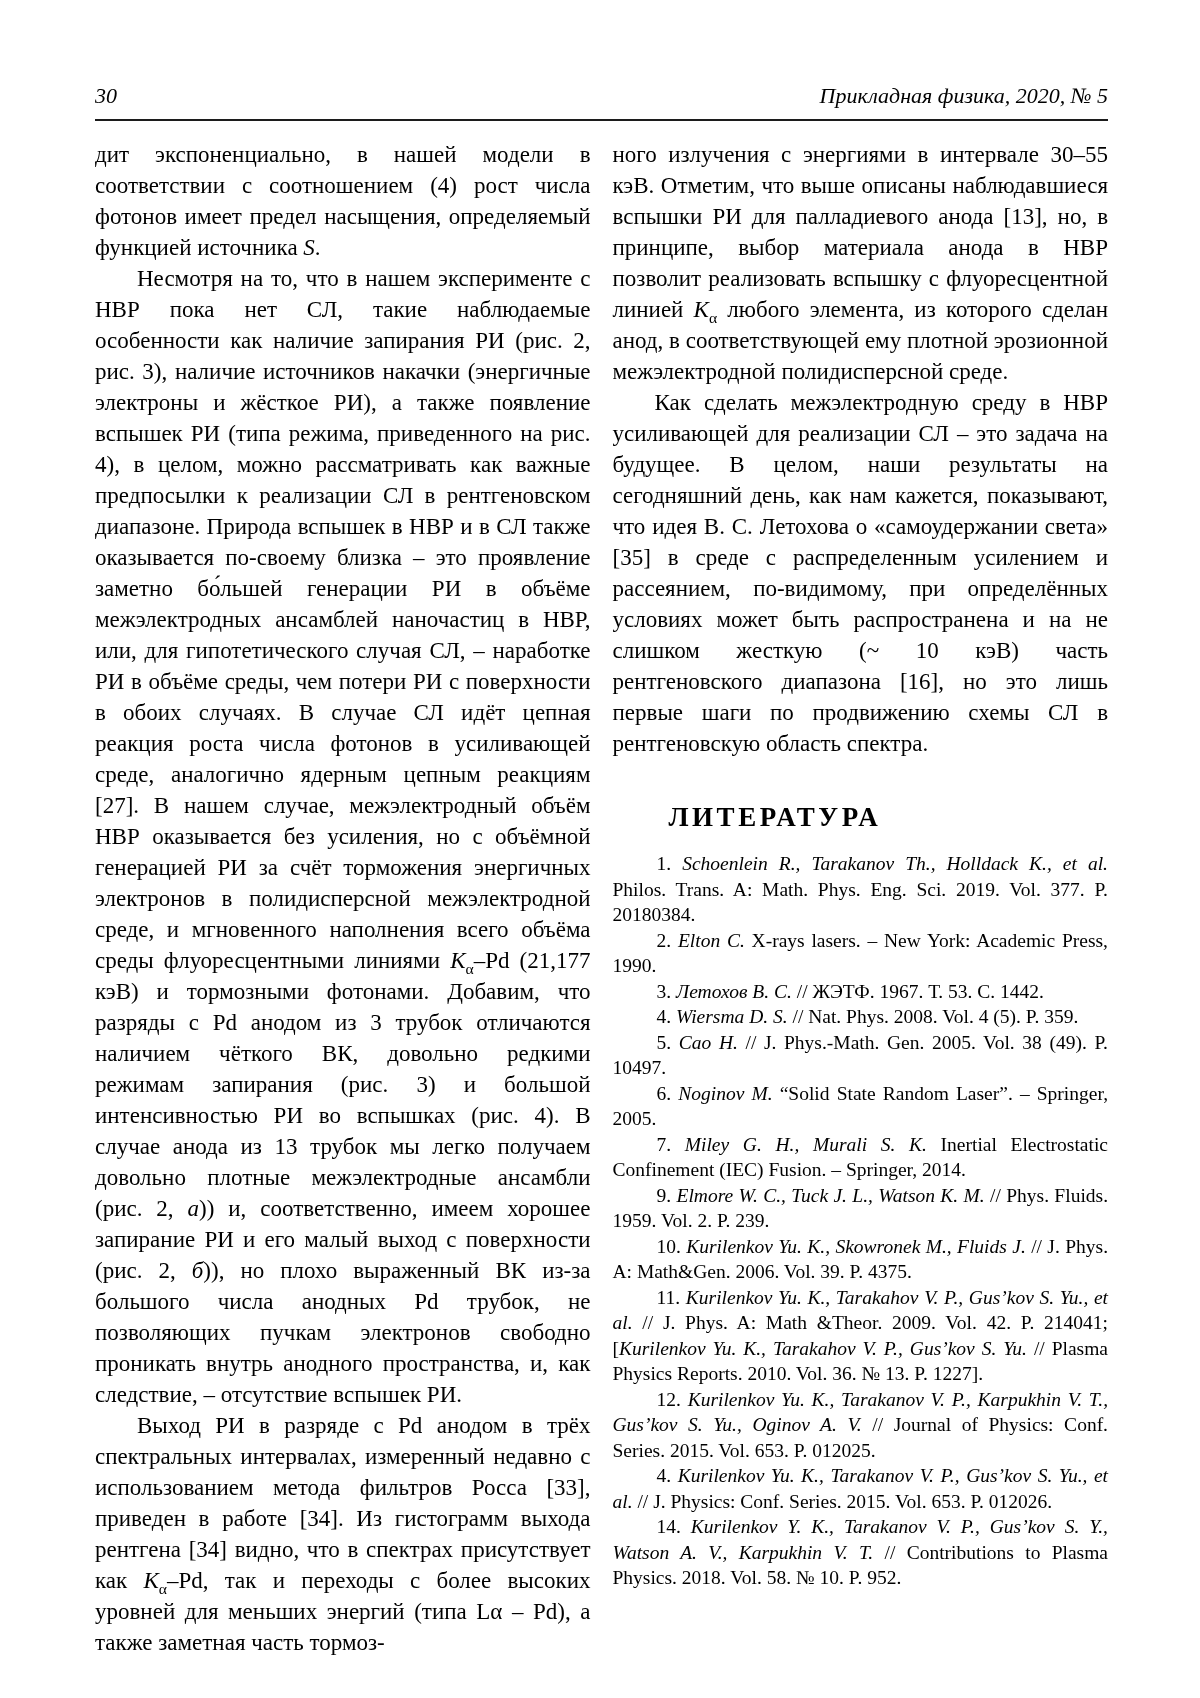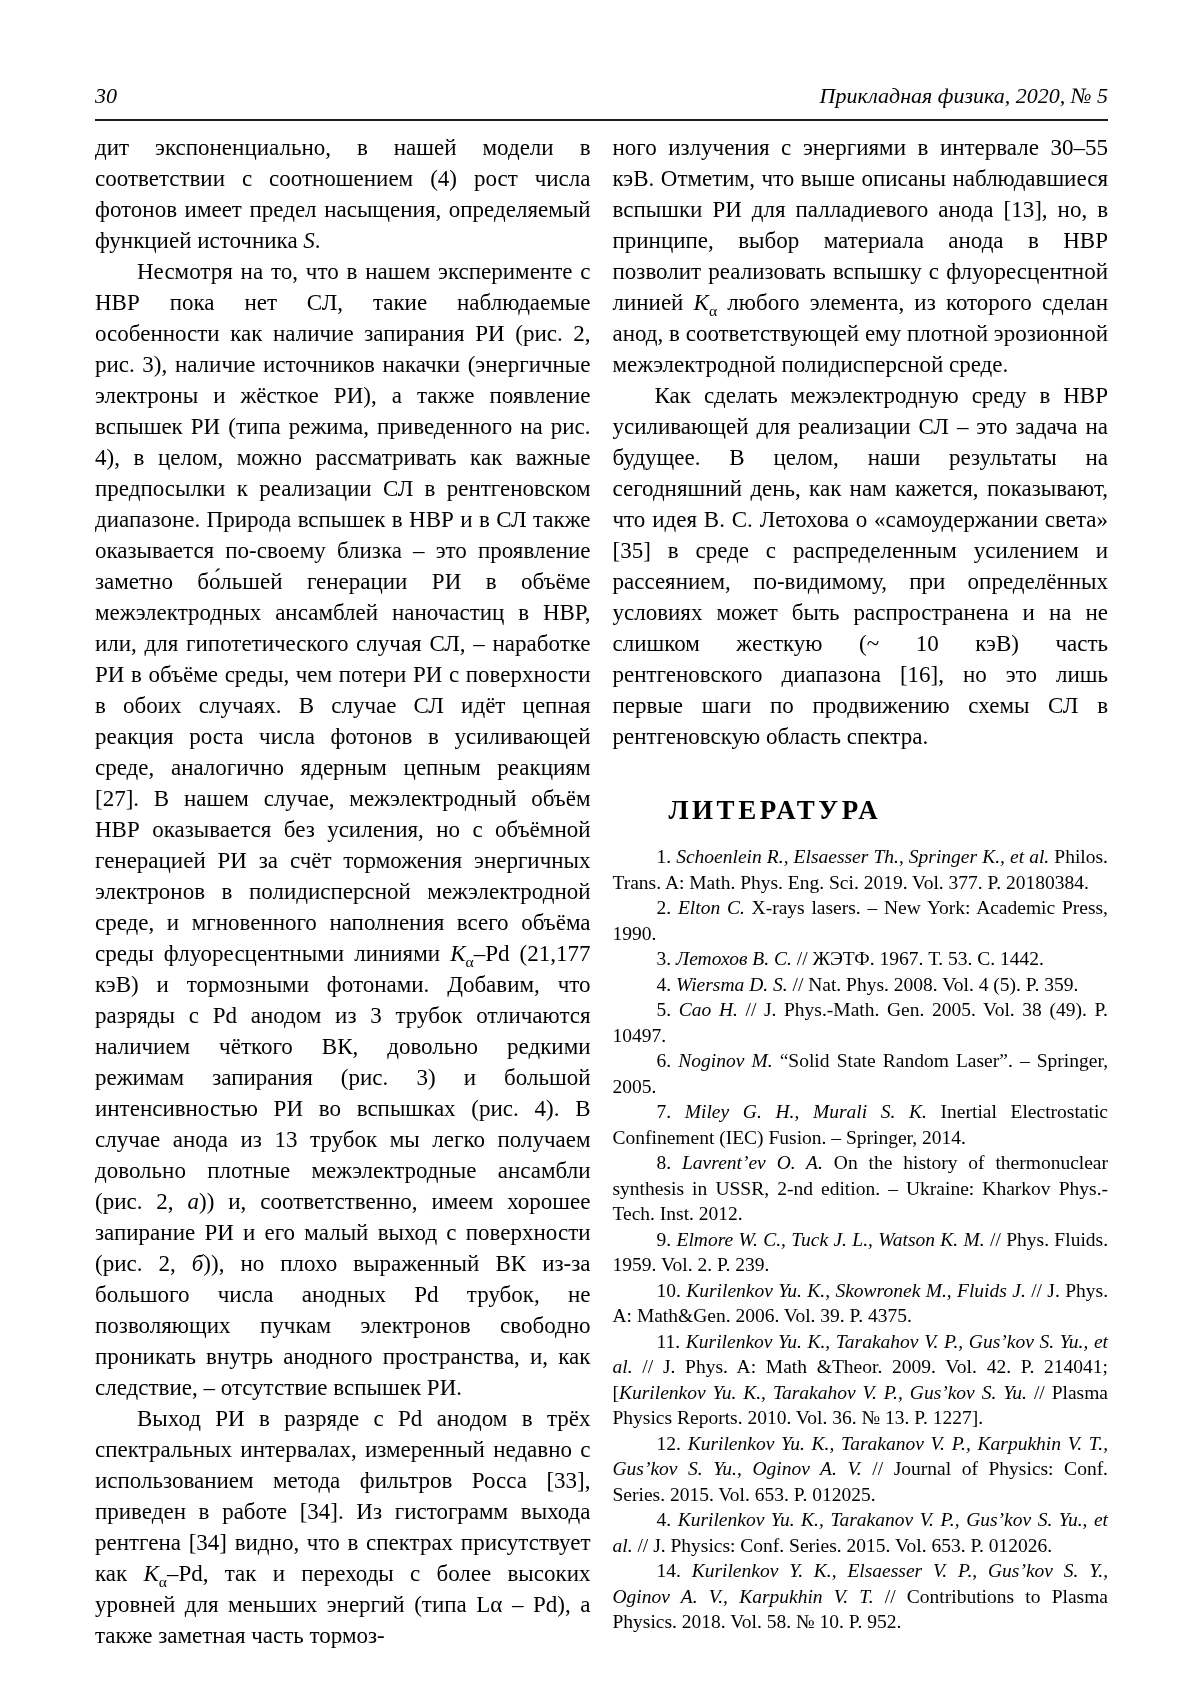--- a/index.html
+++ b/index.html
@@ -15,21 +15,21 @@
     display: flex; justify-content: space-between; align-items: baseline;
     font-style: italic; font-size: 22px; line-height: 24px;
   }
   .header-rule {
     border: 0; border-top: 2.5px solid #1c1c1c;
     margin: 11px 0 0 0;
   }
 
   .columns {
     display: grid; grid-template-columns: 1fr 1fr;
-    column-gap: 22px; margin-top: 11px;
+    column-gap: 22px; margin-top: 18px;
   }
   .column { min-width: 0; }
 
   .para {
     font-size: 23px; line-height: 31px;
     text-align: justify; margin: 0;
   }
   .para.indent { text-indent: 42px; }
 
   .lit-heading {
@@ -65,31 +65,30 @@
 
     <div class="column">
       <div>
           <p class="para"><span>ного излучения с энергиями в интервале 30–55 кэВ. Отметим, что выше описаны наблюдавшиеся вспышки РИ для палладиевого анода [13], но, в принципе, выбор материала анода в НВР позволит реализовать вспышку с флуоресцентной линией </span><span class="it">K</span><sub>α</sub><span> любого элемента, из которого сделан анод, в соответствующей ему плотной эрозионной межэлектродной полидисперсной среде.</span></p>
           <p class="para indent"><span>Как сделать межэлектродную среду в НВР усиливающей для реализации СЛ – это задача на будущее. В целом, наши результаты на сегодняшний день, как нам кажется, показывают, что идея В. С. Летохова о «самоудержании света» [35] в среде с распределенным усилением и рассеянием, по-видимому, при определённых условиях может быть распространена и на не слишком жесткую (~ 10 кэВ) часть рентгеновского диапазона [16], но это лишь первые шаги по продвижению схемы СЛ в рентгеновскую область спектра.</span></p>
         </div>
 
       <div class="lit-heading">ЛИТЕРАТУРА</div>
 
       <div>
-          <p class="ref"><span>1. </span><span class="it">Schoenlein R., Elsaesser Th., Springer K., et al.</span><span> Philos. Trans. A: Math. Phys. Eng. Sci. 2019. Vol. 377. P. 20180384.</span></p>
+          <p class="ref"><span>1. </span><span class="it">Schoenlein R., Tarakanov Th., Holldack K., et al.</span><span> Philos. Trans. A: Math. Phys. Eng. Sci. 2019. Vol. 377. P. 20180384.</span></p>
           <p class="ref"><span>2. </span><span class="it">Elton C.</span><span> X-rays lasers. – New York: Academic Press, 1990.</span></p>
           <p class="ref"><span>3. </span><span class="it">Летохов В. С.</span><span> // ЖЭТФ. 1967. Т. 53. С. 1442.</span></p>
           <p class="ref"><span>4. </span><span class="it">Wiersma D. S.</span><span> // Nat. Phys. 2008. Vol. 4 (5). P. 359.</span></p>
           <p class="ref"><span>5. </span><span class="it">Cao H.</span><span> // J. Phys.-Math. Gen. 2005. Vol. 38 (49). P. 10497.</span></p>
           <p class="ref"><span>6. </span><span class="it">Noginov M.</span><span> “Solid State Random Laser”. – Springer, 2005.</span></p>
           <p class="ref"><span>7. </span><span class="it">Miley G. H., Murali S. K.</span><span> Inertial Electrostatic Confinement (IEC) Fusion. – Springer, 2014.</span></p>
-          <p class="ref"><span>8. </span><span class="it">Lavrent’ev O. A.</span><span> On the history of thermonuclear synthesis in USSR, 2-nd edition. – Ukraine: Kharkov Phys.-Tech. Inst. 2012.</span></p>
           <p class="ref"><span>9. </span><span class="it">Elmore W. C., Tuck J. L., Watson K. M.</span><span> // Phys. Fluids. 1959. Vol. 2. P. 239.</span></p>
           <p class="ref"><span>10. </span><span class="it">Kurilenkov Yu. K., Skowronek M., Fluids J.</span><span> // J. Phys. A: Math&amp;Gen. 2006. Vol. 39. P. 4375.</span></p>
           <p class="ref"><span>11. </span><span class="it">Kurilenkov Yu. K., Tarakahov V. P., Gus’kov S. Yu., et al.</span><span> // J. Phys. A: Math &amp;Theor. 2009. Vol. 42. P. 214041; [</span><span class="it">Kurilenkov Yu. K., Tarakahov V. P., Gus’kov S. Yu.</span><span> // Plasma Physics Reports. 2010. Vol. 36. № 13. P. 1227].</span></p>
           <p class="ref"><span>12. </span><span class="it">Kurilenkov Yu. K., Tarakanov V. P., Karpukhin V. T., Gus’kov S. Yu., Oginov A. V.</span><span> // Journal of Physics: Conf. Series. 2015. Vol. 653. P. 012025.</span></p>
           <p class="ref"><span>4. </span><span class="it">Kurilenkov Yu. K., Tarakanov V. P., Gus’kov S. Yu., et al.</span><span> // J. Physics: Conf. Series. 2015. Vol. 653. P. 012026.</span></p>
-          <p class="ref"><span>14. </span><span class="it">Kurilenkov Y. K., Elsaesser V. P., Gus’kov S. Y., Oginov A. V., Karpukhin V. T.</span><span> // Contributions to Plasma Physics. 2018. Vol. 58. № 10. P. 952.</span></p>
+          <p class="ref"><span>14. </span><span class="it">Kurilenkov Y. K., Tarakanov V. P., Gus’kov S. Y., Watson A. V., Karpukhin V. T.</span><span> // Contributions to Plasma Physics. 2018. Vol. 58. № 10. P. 952.</span></p>
         </div>
     </div>
 
   </div>
 </div>
 
 </body></html>

